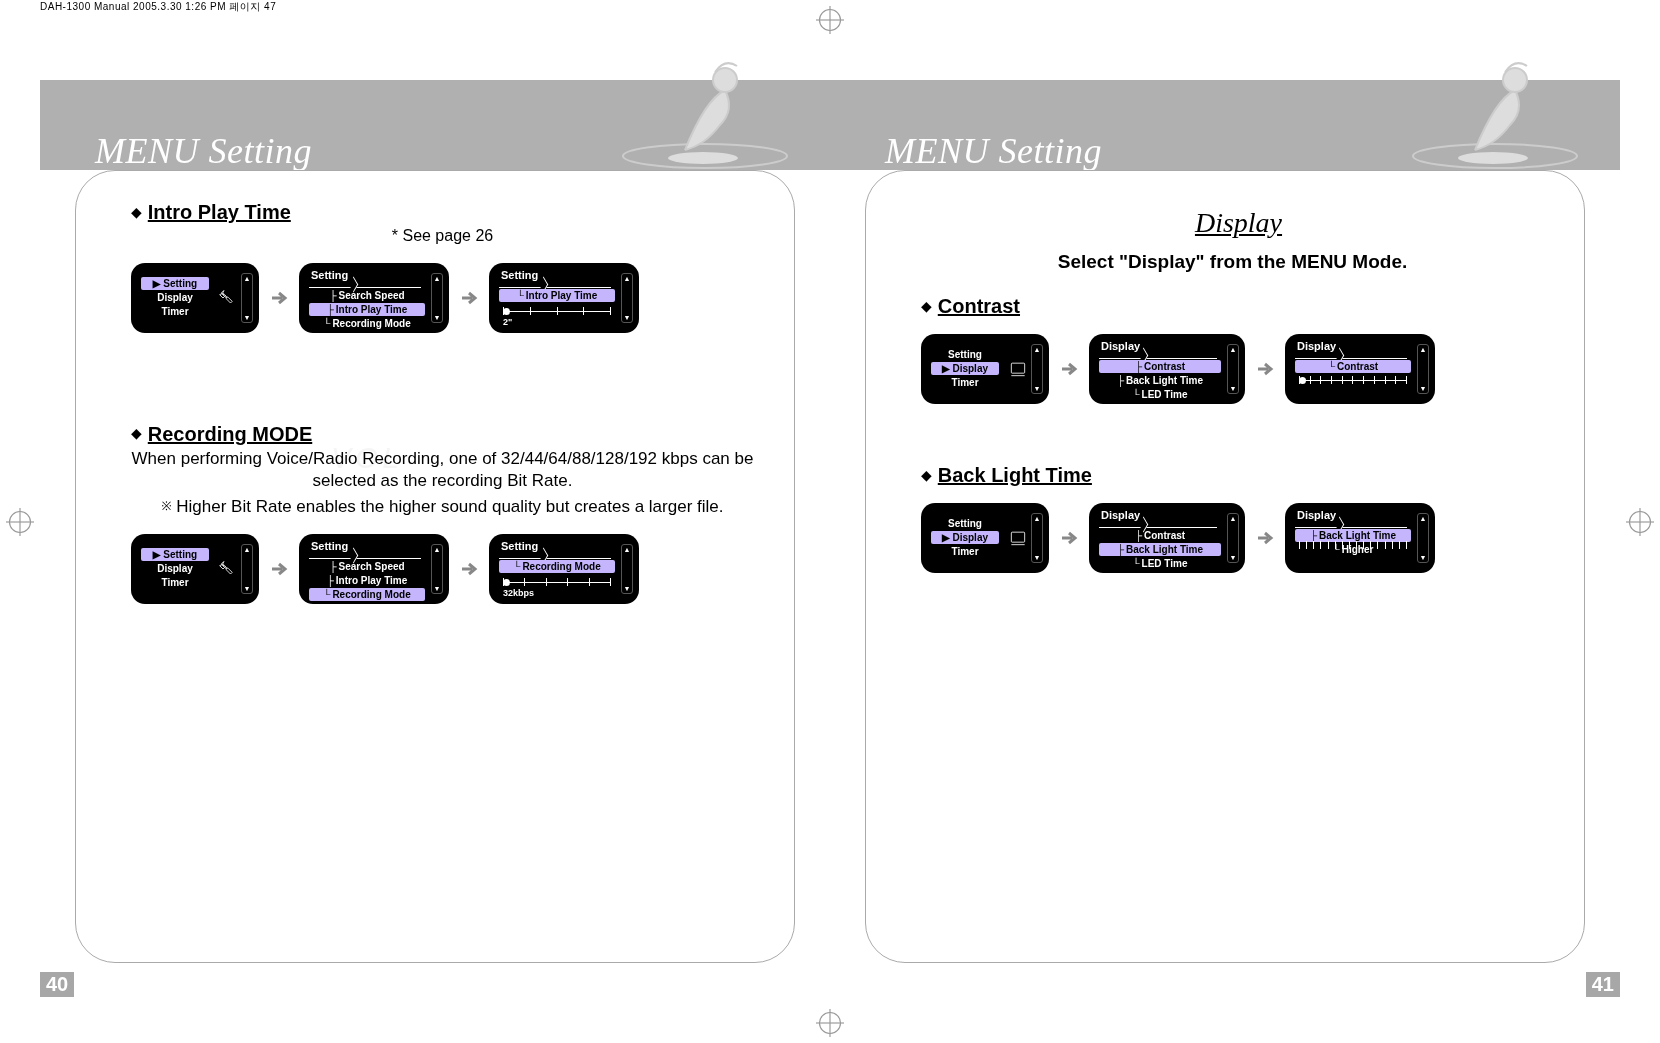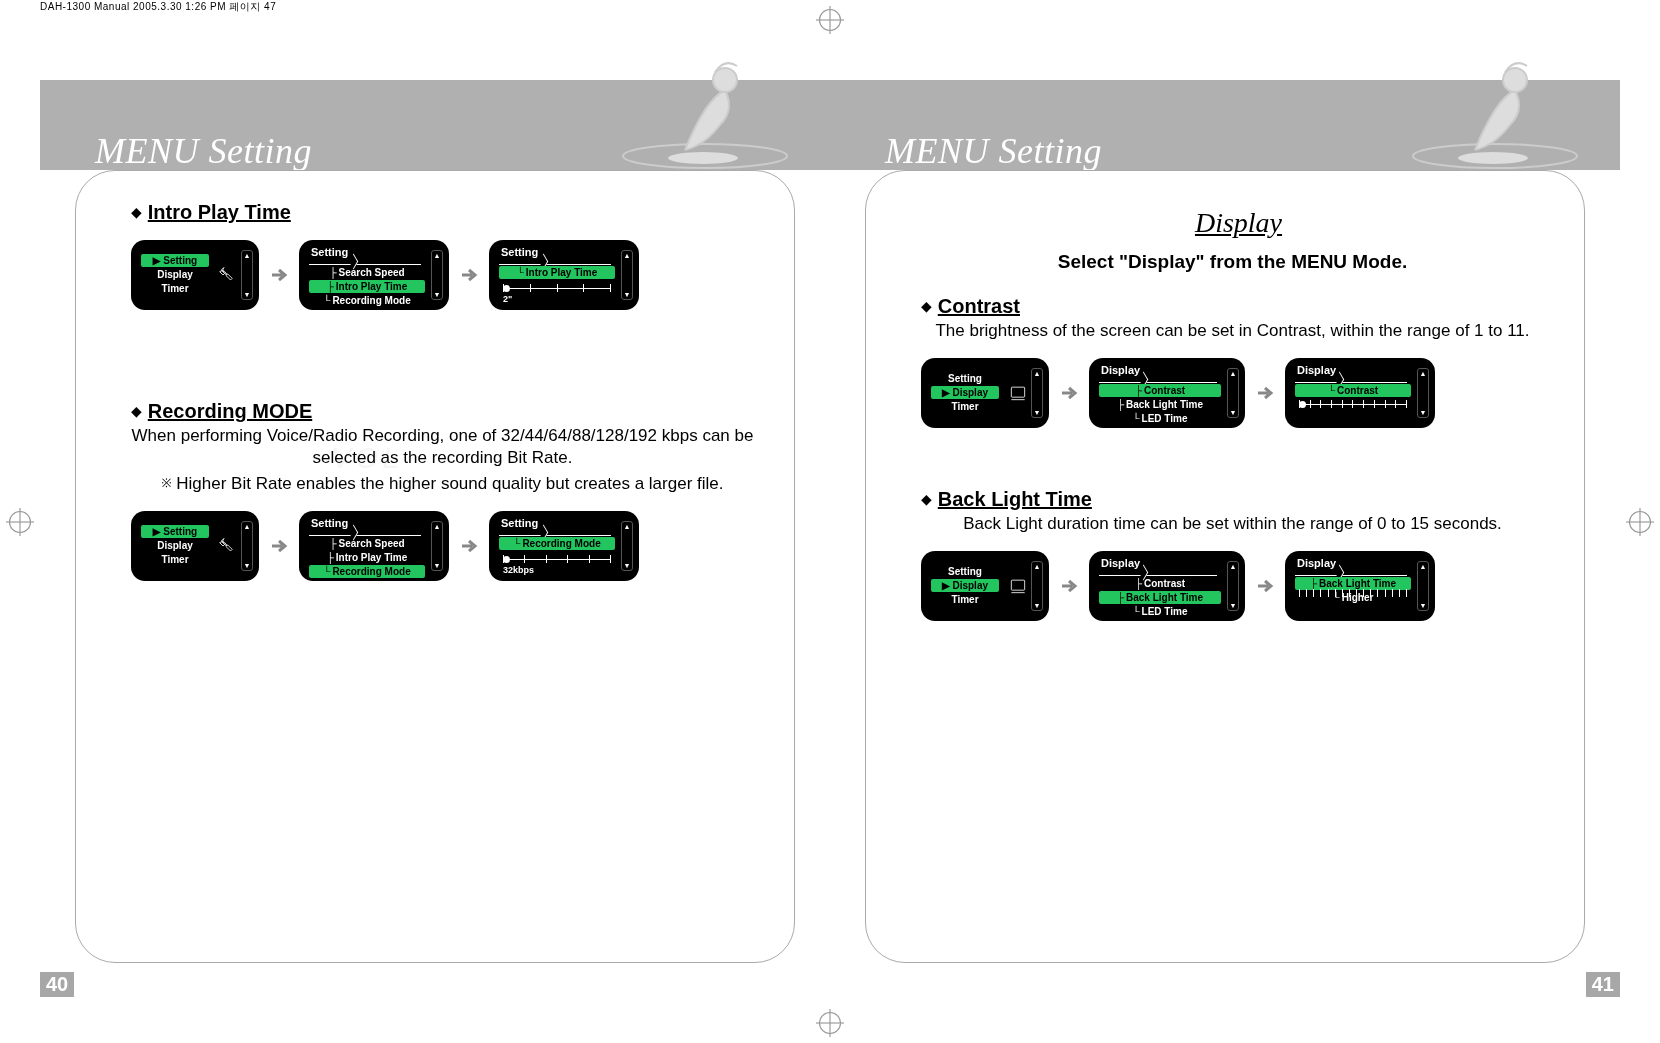--- a/index.html
+++ b/index.html
@@ -176,21 +176,21 @@
     transform: rotate(45deg) skew(15deg,15deg);
     background: #000;
   }
   .dev .rows {
     position: absolute;
     top: 18px; left: 0; right: 6px;
     display: flex; flex-direction: column; gap: 1px;
     font-size: 10px;
   }
   .dev .row { padding: 1px 2px; white-space: nowrap; }
-  .dev .row.sel { background: #22c55e; color: #000; border-radius: 2px; }
+  .dev .row.sel { background: #c4b5fd; color: #000; border-radius: 2px; }
   .dev .tree .row::before {
     content:"├";
     margin-right:2px;
   }
   .dev .tree .row:last-child::before { content:"└"; }
   .dev .tree .row.sel::before { color:#000; }
 
   .dev .side-icon {
     width: 26px; height: 40px;
     display:flex; align-items:center; justify-content:center;
@@ -292,20 +292,21 @@
       </div>
       <div class="page-title">MENU Setting</div>
 
       <div class="content-card">
 
         <div class="section">
           <div class="sec-heading">
             <span class="diamond">◆</span>
             <span class="title">Intro Play Time</span>
           </div>
+          <div class="body-text small-note">* See page 26</div>
 
           <div class="screen-row">
 
             <div class="dev sm">
               <div class="body-area">
                 <div class="rows" style="top:6px;">
                   <div class="row sel"><span>▶ Setting</span></div>
                   <div class="row"><span>Display</span></div>
                   <div class="row"><span>Timer</span></div>
                 </div>
@@ -471,21 +472,20 @@
       <div class="content-card">
 
         <div class="subtitle">Display</div>
         <div class="instruction">Select "Display" from the MENU Mode.</div>
 
         <div class="section">
           <div class="sec-heading">
             <span class="diamond">◆</span>
             <span class="title">Contrast</span>
           </div>
-          <div class="body-text">The brightness of the screen can be set in Contrast, within the range of 1 to 11.</div>
 
           <div class="screen-row">
             <div class="dev sm">
               <div class="body-area">
                 <div class="rows" style="top:6px;">
                   <div class="row"><span>Setting</span></div>
                   <div class="row sel"><span>▶ Display</span></div>
                   <div class="row"><span>Timer</span></div>
                 </div>
               </div>
@@ -549,21 +549,20 @@
                 </div>
             </div>
           </div>
         </div>
 
         <div class="section" style="margin-top:60px;">
           <div class="sec-heading">
             <span class="diamond">◆</span>
             <span class="title">Back Light Time</span>
           </div>
-          <div class="body-text">Back Light duration time can be set within the range of 0 to 15 seconds.</div>
 
           <div class="screen-row">
             <div class="dev sm">
               <div class="body-area">
                 <div class="rows" style="top:6px;">
                   <div class="row"><span>Setting</span></div>
                   <div class="row sel"><span>▶ Display</span></div>
                   <div class="row"><span>Timer</span></div>
                 </div>
               </div>

